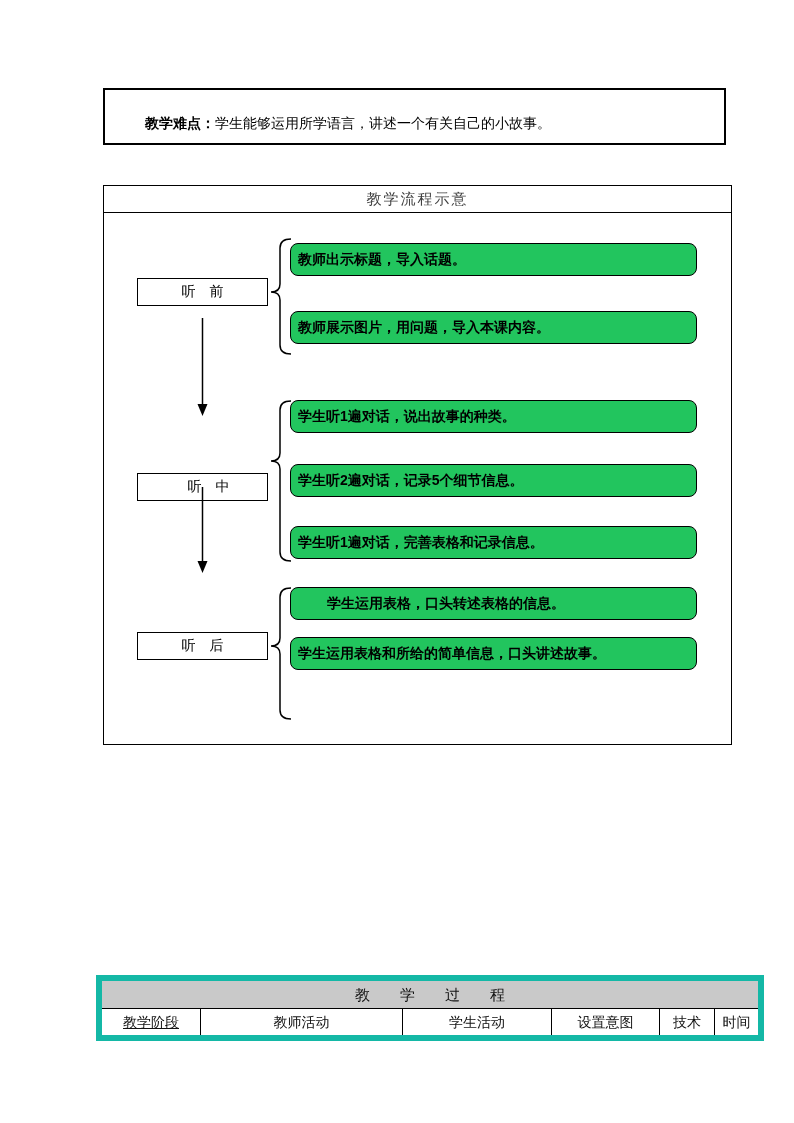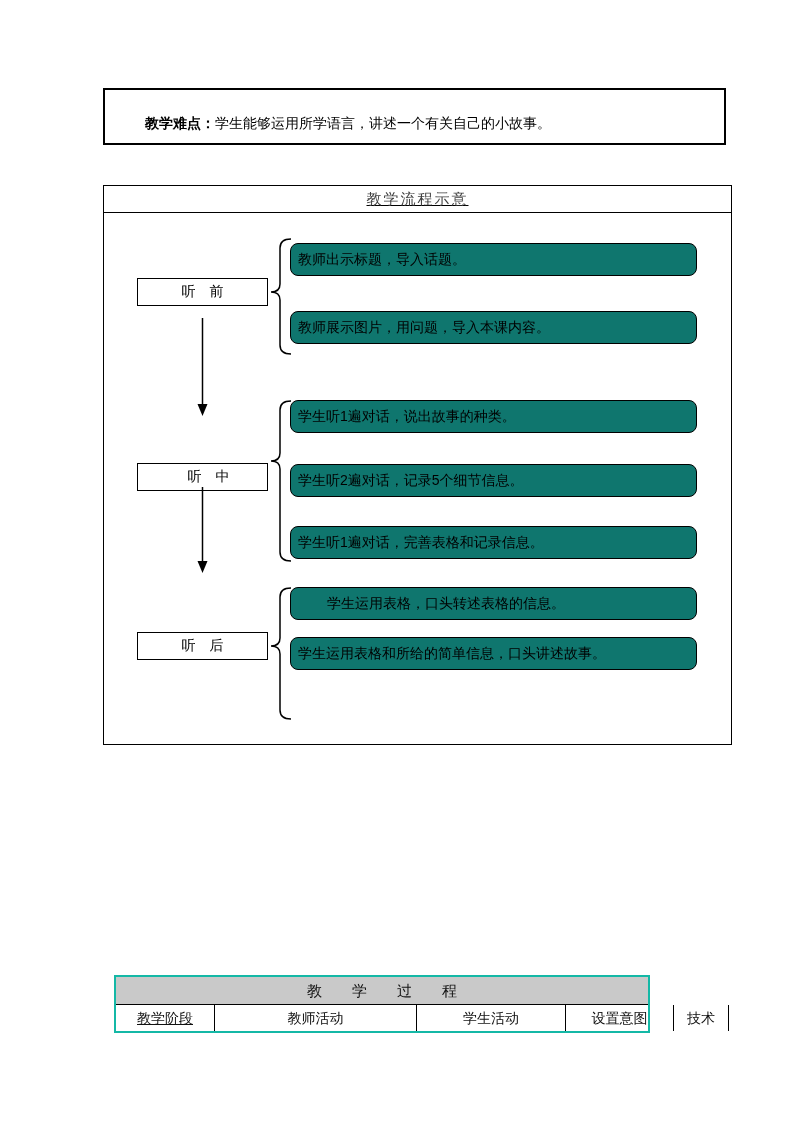--- a/index.html
+++ b/index.html
@@ -33,21 +33,20 @@
     white-space: nowrap;
   }
   .difficulty-box .lbl { font-weight: bold; }
   
   .flow-box {
     position: absolute;
     left: 103px; top: 185px;
     width: 629px; height: 560px;
     border: 1.5px solid #000;
     box-sizing: border-box;
-    text-decoration: underline;
   }
   .flow-header {
     height: 26px;
     border-bottom: 1px solid #000;
     text-align: center;
     font-size: 15px;
     line-height: 26px;
     color: #3f3f3f;
     letter-spacing: 2px;
   }
@@ -57,33 +56,33 @@
     left: 137px;
     width: 131px; height: 28px;
     border: 1.5px solid #000;
     box-sizing: border-box;
     text-align: center;
     font-size: 14px;
     line-height: 25px;
     background: #fff;
   }
   .stage-before { top: 278px; }
-  .stage-while  { top: 463px; padding-left: 12px; }
+  .stage-while  { top: 473px; padding-left: 12px; }
   .stage-after  { top: 632px; }
   
   .step-box {
     position: absolute;
     left: 290px;
     width: 407px; height: 33px;
     border: 1.5px solid #000;
     border-radius: 8px;
     box-sizing: border-box;
-    background: #0f766e;
+    background: #22c55e;
     font-size: 14px;
-    font-weight: normal;
+    font-weight: bold;
     line-height: 30px;
     padding-left: 7px;
     white-space: nowrap;
     overflow: hidden;
   }
   .step-1 { top: 243px; }
   .step-2 { top: 311px; }
   .step-3 { top: 400px; }
   .step-4 { top: 464px; }
   .step-5 { top: 526px; }
@@ -93,23 +92,23 @@
   
   .connector-layer {
     position: absolute;
     left: 0; top: 0;
     width: 794px; height: 1123px;
     pointer-events: none;
   }
   
   .process-table {
     position: absolute;
-    left: 114px; top: 975px;
-    width: 536px;
-    border: 2px solid #14b8a6;
+    left: 96px; top: 975px;
+    width: 668px;
+    border: 6px solid #14b8a6;
     box-sizing: border-box;
   }
   .pt-title {
     height: 27px;
     background: #c9c9c9;
     border-bottom: 1.5px solid #000;
     text-align: center;
     font-size: 15px;
     line-height: 27px;
     color: #111;

